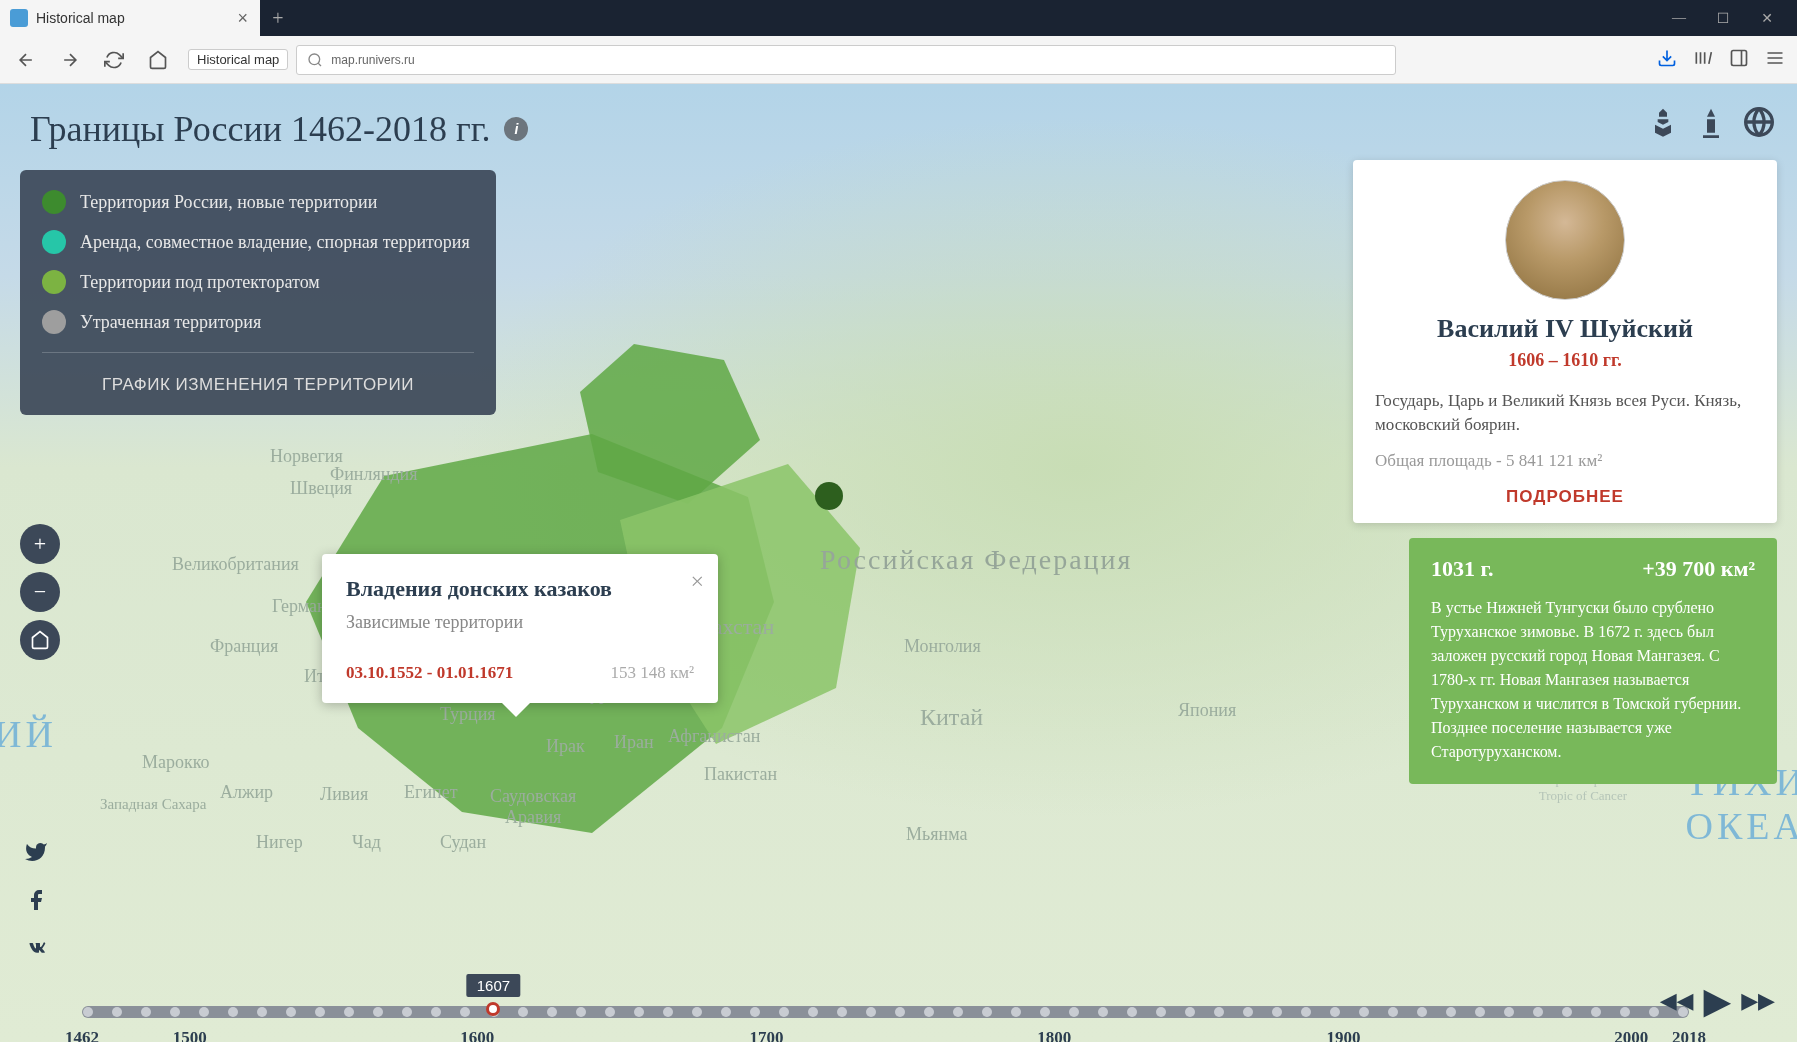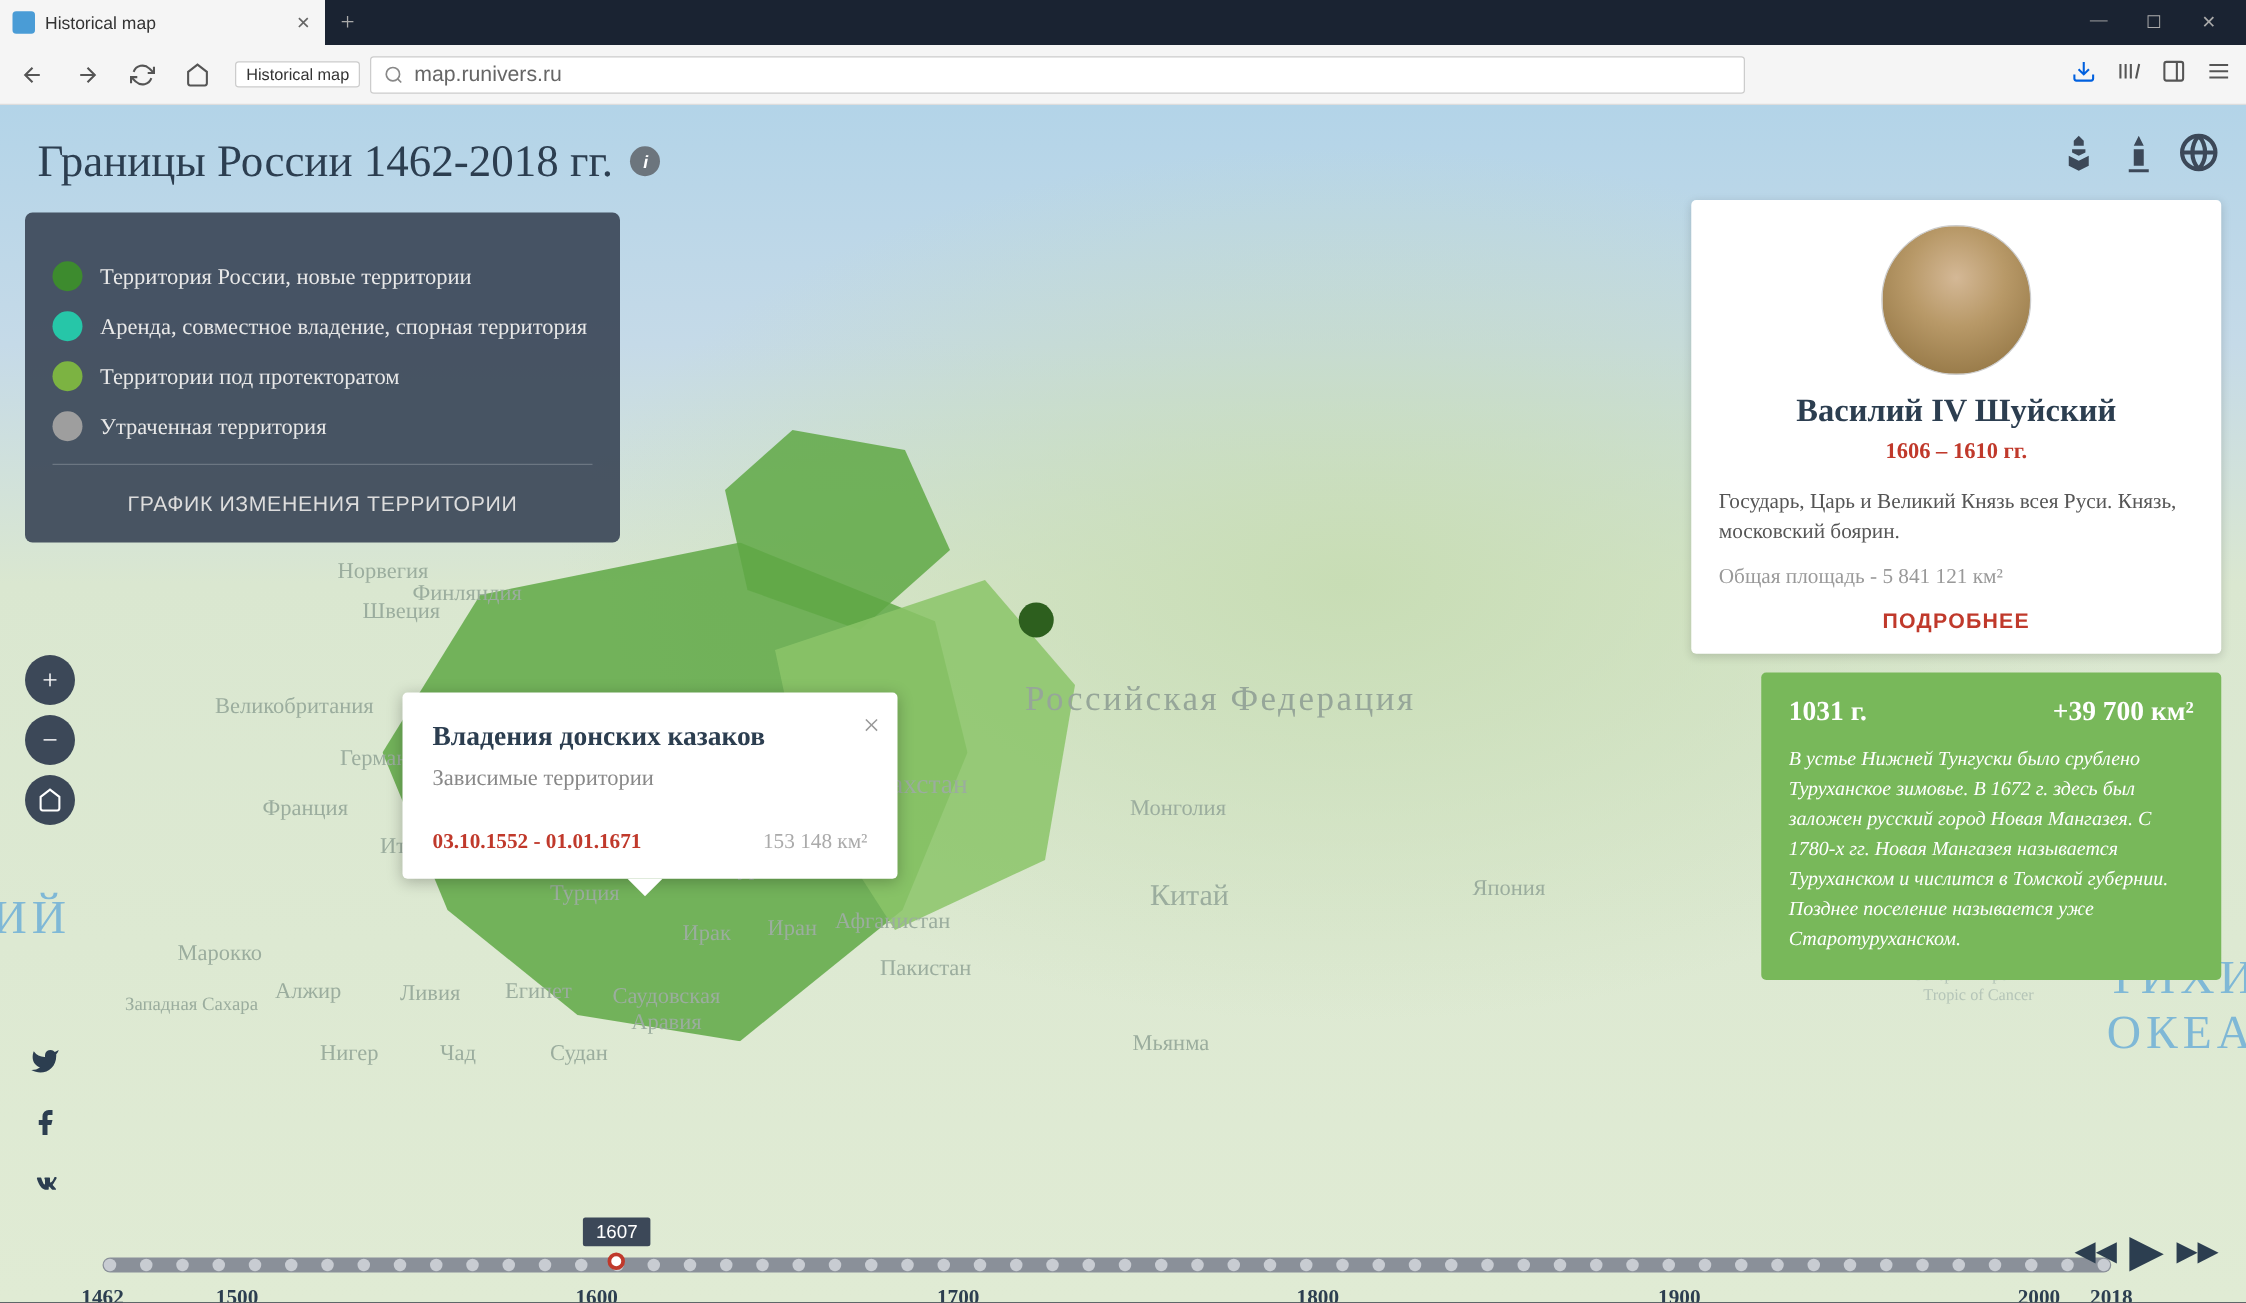--- a/index.html
+++ b/index.html
@@ -12,21 +12,21 @@
 .tab-close { margin-left: auto; font-size: 18px; color: #666; cursor: pointer; }
 .new-tab { width: 36px; height: 36px; display: flex; align-items: center; justify-content: center; color: #aaa; font-size: 20px; }
 .window-controls { margin-left: auto; display: flex; gap: 24px; padding: 0 20px; color: #aaa; font-size: 14px; }
 .window-controls span { cursor: pointer; width: 20px; text-align: center; }
 
 .toolbar { background: #f5f5f5; height: 48px; display: flex; align-items: center; padding: 0 12px; gap: 16px; border-bottom: 1px solid #ddd; font-family: Arial, sans-serif; }
 .nav-btn { width: 28px; height: 28px; display: flex; align-items: center; justify-content: center; color: #555; cursor: pointer; }
 .nav-btn svg { width: 20px; height: 20px; }
 .url-container { flex: 1; display: flex; align-items: center; gap: 8px; }
 .badge { background: #fff; border: 1px solid #ccc; border-radius: 3px; padding: 2px 8px; font-size: 13px; color: #333; }
-.url-bar { flex: 1; max-width: 1100px; height: 30px; border: 1px solid #ccc; border-radius: 3px; padding: 0 10px; display: flex; align-items: center; font-size: 17px; color: #666; background: #fff; }
+.url-bar { flex: 1; max-width: 1100px; height: 30px; border: 1px solid #ccc; border-radius: 3px; padding: 0 10px; display: flex; align-items: center; font-size: 12px; color: #666; background: #fff; }
 .toolbar-icons { display: flex; gap: 16px; color: #555; align-items: center; }
 .toolbar-icons svg { width: 20px; height: 20px; }
 .download-icon { color: #0060df; }
 
 
 .viewport { position: relative; width: 1797px; height: 958px; background: linear-gradient(180deg, #e0ebd4 0%, #dce8cf 100%); overflow: hidden; }
 
 
 .map-bg { position: absolute; inset: 0; background:
   radial-gradient(ellipse 900px 500px at 60% 40%, #c8ddb5 0%, transparent 70%),
@@ -45,21 +45,21 @@
 
 
 .page-title { position: absolute; left: 30px; top: 24px; font-size: 36px; color: #2c3e50; display: flex; align-items: center; gap: 14px; }
 .info-badge { width: 24px; height: 24px; background: #6c757d; color: #fff; border-radius: 50%; display: flex; align-items: center; justify-content: center; font-size: 14px; font-family: Arial; font-style: italic; font-weight: bold; }
 
 
 .top-icons { position: absolute; right: 22px; top: 22px; display: flex; gap: 16px; }
 .top-icons .ticon { width: 32px; height: 32px; color: #3c4858; cursor: pointer; }
 
 
-.legend { position: absolute; left: 20px; top: 86px; width: 476px; background: rgba(60,72,88,0.92); border-radius: 6px; padding: 31px 22px 14px; color: #e8e8e8; }
+.legend { position: absolute; left: 20px; top: 86px; width: 476px; background: rgba(60,72,88,0.92); border-radius: 6px; padding: 12px 22px 14px; color: #e8e8e8; }
 .legend-item { display: flex; align-items: center; gap: 14px; padding: 8px 0; font-size: 18px; }
 .legend-dot { width: 24px; height: 24px; border-radius: 50%; }
 .legend-divider { border-top: 1px solid rgba(255,255,255,0.2); margin: 10px 0; }
 .legend-btn { text-align: center; padding: 12px 0 6px; font-size: 17px; letter-spacing: 0.5px; color: #ddd; cursor: pointer; font-family: Arial, sans-serif; }
 
 
 .map-controls { position: absolute; left: 20px; top: 440px; display: flex; flex-direction: column; gap: 8px; }
 .map-ctrl-btn { width: 40px; height: 40px; background: #3c4858; border-radius: 50%; color: #fff; display: flex; align-items: center; justify-content: center; font-size: 22px; cursor: pointer; }
 
 
@@ -81,21 +81,21 @@
 .portrait { width: 120px; height: 120px; border-radius: 50%; background: radial-gradient(circle at 50% 35%, #d4b896 0%, #b89968 40%, #8a6d3b 100%); margin: 0 auto 14px; border: 1px solid #ccc; }
 .ruler-name { font-size: 26px; font-weight: bold; color: #2c3e50; margin-bottom: 6px; }
 .ruler-years { color: #c0392b; font-weight: bold; font-size: 18px; margin-bottom: 18px; }
 .ruler-desc { color: #555; font-size: 17px; text-align: left; line-height: 1.4; margin-bottom: 14px; }
 .ruler-area { color: #999; font-size: 17px; text-align: left; margin-bottom: 16px; }
 .more-btn { color: #c0392b; font-weight: bold; letter-spacing: 1px; font-size: 17px; cursor: pointer; font-family: Arial, sans-serif; }
 
 
 .year-card { position: absolute; right: 20px; top: 454px; width: 368px; background: #78b85a; border-radius: 4px; padding: 18px 22px 20px; color: #fff; }
 .year-head { display: flex; justify-content: space-between; font-size: 22px; font-weight: bold; margin-bottom: 14px; }
-.year-text { font-size: 16px; line-height: 1.5; font-style: italic; }
+.year-text { font-size: 16px; line-height: 1.5; }
 
 
 .timeline-wrap { position: absolute; left: 82px; right: 108px; bottom: 14px; }
 .timeline-track { position: relative; height: 12px; background: #8a9099; border-radius: 6px; display: flex; justify-content: space-between; align-items: center; padding: 0 1px; }
 .tl-dot { width: 10px; height: 10px; background: #c8ccd2; border-radius: 50%; }
 .tl-current { position: absolute; width: 14px; height: 14px; background: #fff; border: 3px solid #c0392b; border-radius: 50%; left: 25.6%; top: -4px; transform: translateX(-50%); }
 .tl-flag { position: absolute; left: 25.6%; top: -32px; transform: translateX(-50%); background: #3c4858; color: #fff; font-size: 15px; padding: 3px 10px; border-radius: 2px; font-family: Arial, sans-serif; }
 .tl-labels { display: flex; justify-content: space-between; font-size: 17px; color: #2c3e50; margin-top: 10px; font-weight: bold; position: relative; }
 .tl-labels span { position: absolute; transform: translateX(-50%); }
 

